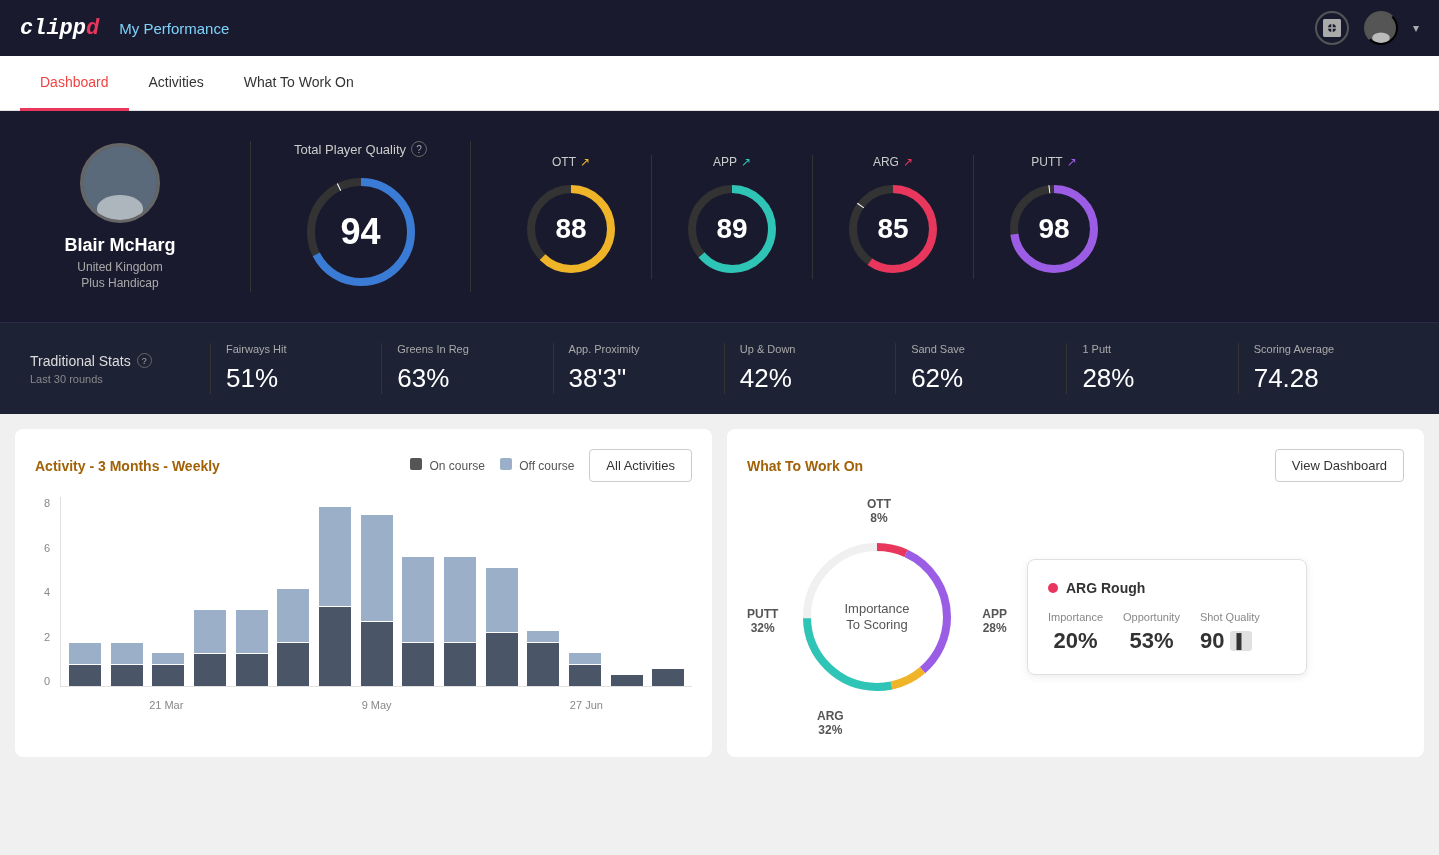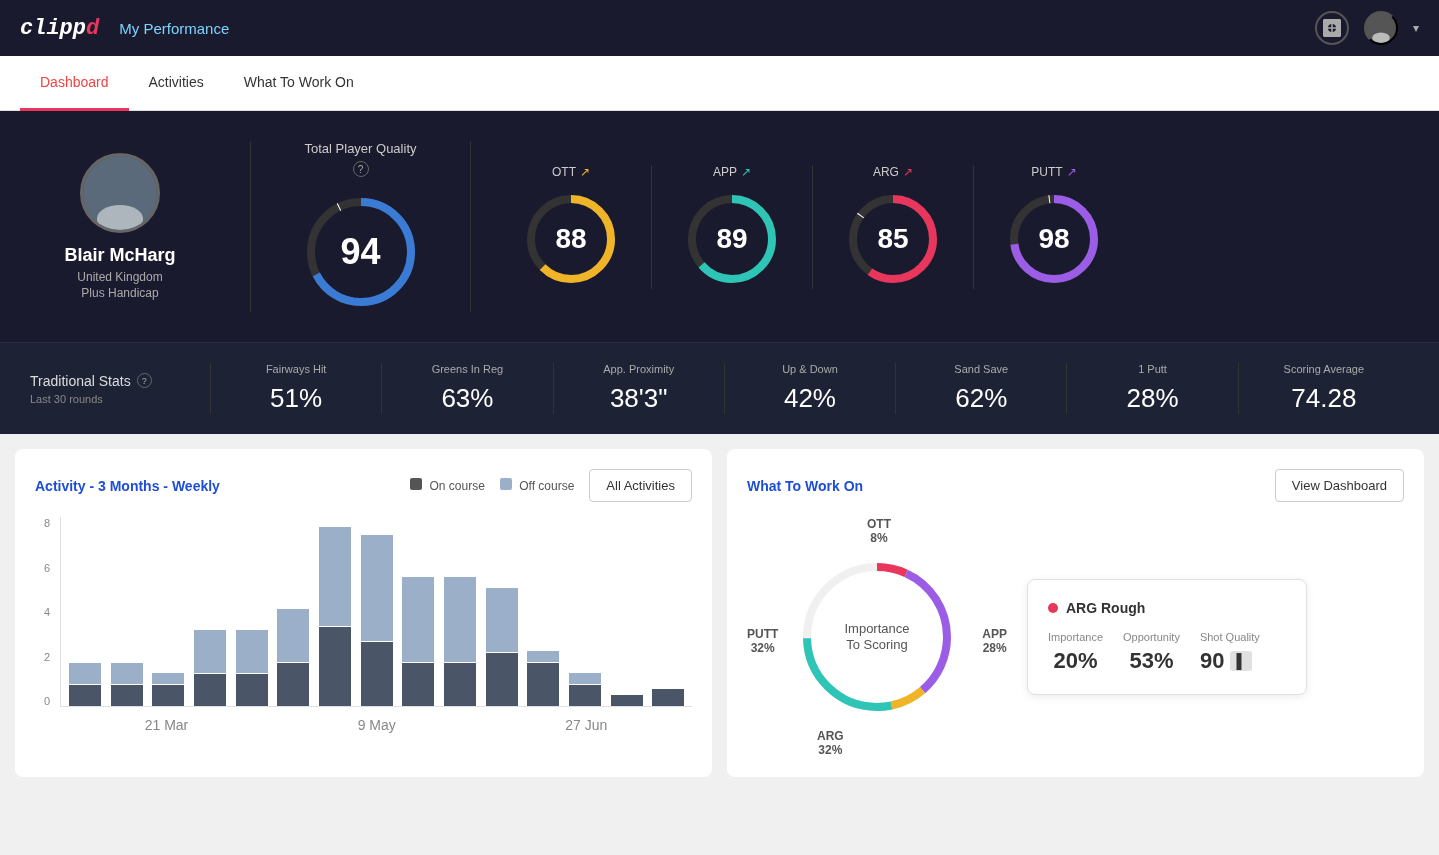--- a/index.html
+++ b/index.html
@@ -49,69 +49,69 @@
     }
     .player-info { min-width: 180px; display: flex; flex-direction: column; align-items: center; text-align: center; }
     .player-avatar { width: 80px; height: 80px; border-radius: 50%; background: #555; border: 3px solid #666; overflow: hidden; margin-bottom: 12px; }
     .player-avatar svg { width: 100%; height: 100%; }
     .player-name { font-size: 18px; font-weight: bold; margin-bottom: 4px; }
     .player-country { font-size: 12px; color: #aaa; margin-bottom: 2px; }
     .player-handicap { font-size: 12px; color: #aaa; }
 
     .scores-section { display: flex; align-items: center; gap: 0; flex: 1; border-left: 1px solid #333; padding-left: 40px; }
     .total-quality { display: flex; flex-direction: column; align-items: center; min-width: 180px; padding-right: 40px; border-right: 1px solid #333; }
-    .tq-label { font-size: 13px; color: #ccc; margin-bottom: 15px; display: flex; align-items: center; gap: 5px; flex-direction: column; }
+    .tq-label { font-size: 13px; color: #ccc; margin-bottom: 15px; display: flex; align-items: center; gap: 5px; }
     .tq-circle { position: relative; width: 120px; height: 120px; }
     .score-cards { display: flex; gap: 0; flex: 1; padding-left: 20px; }
     .score-card { display: flex; flex-direction: column; align-items: center; padding: 0 30px; border-right: 1px solid #333; }
     .score-card:last-child { border-right: none; }
     .score-label { font-size: 12px; color: #ccc; margin-bottom: 10px; display: flex; align-items: center; gap: 4px; }
     .score-circle { position: relative; width: 100px; height: 100px; }
 
     
     .stats-row {
       background: #1e2235;
       padding: 20px 30px;
       display: flex;
       align-items: center;
       gap: 0;
       border-top: 1px solid #2a2a4a;
     }
     .stats-label { min-width: 180px; }
     .stats-label-title { font-size: 14px; color: #ddd; font-weight: 400; display: flex; align-items: center; gap: 6px; }
     .stats-label-sub { font-size: 11px; color: #888; margin-top: 4px; }
-    .stat-item { flex: 1; text-align: center; border-left: 1px solid #333; padding: 0 15px; }
+    .stat-item { flex: 1; text-align: left; border-left: 1px solid #333; padding: 0 15px; }
     .stat-name { font-size: 11px; color: #aaa; margin-bottom: 8px; }
     .stat-value { font-size: 26px; font-weight: 300; color: #fff; }
 
     
     .bottom-panels {
       display: flex;
       gap: 15px;
       padding: 15px;
       background: #f0f0f0;
     }
     .panel {
       background: #fff;
       border-radius: 8px;
       padding: 20px;
       flex: 1;
       min-height: 320px;
     }
     .panel-header { display: flex; justify-content: space-between; align-items: center; margin-bottom: 15px; }
-    .panel-title { font-size: 14px; font-weight: 600; color: #1d4ed8; }
+    .panel-title { font-size: 14px; font-weight: 600; color: #a16207; }
     .legend { display: flex; gap: 15px; align-items: center; font-size: 12px; color: #555; }
     .legend-dot { width: 12px; height: 12px; border-radius: 2px; display: inline-block; margin-right: 4px; }
     .btn-outline { border: 1px solid #ccc; background: #fff; padding: 8px 16px; border-radius: 4px; font-size: 13px; cursor: pointer; color: #333; }
 
     
     .chart-area { position: relative; height: 220px; }
     .chart-labels-y { position: absolute; left: 0; top: 0; bottom: 30px; width: 20px; display: flex; flex-direction: column; justify-content: space-between; align-items: flex-end; font-size: 11px; color: #888; padding-right: 5px; }
     .chart-bars { position: absolute; left: 25px; right: 0; top: 0; bottom: 30px; display: flex; align-items: flex-end; gap: 4px; border-left: 1px solid #e0e0e0; border-bottom: 1px solid #e0e0e0; padding: 10px 5px 0 5px; }
-    .chart-x-labels { position: absolute; left: 25px; right: 0; bottom: 0; height: 25px; display: flex; justify-content: space-around; align-items: center; font-size: 14px; color: #888; }
+    .chart-x-labels { position: absolute; left: 25px; right: 0; bottom: 0; height: 25px; display: flex; justify-content: space-around; align-items: center; font-size: 11px; color: #888; }
 
     
     .what-panel { flex: 1; }
     .donut-area { display: flex; align-items: center; gap: 20px; }
 
     
     .info-card { background: #fff; border: 1px solid #e0e0e0; border-radius: 8px; padding: 20px; box-shadow: 0 2px 8px rgba(0,0,0,0.08); min-width: 280px; }
     .info-card-header { display: flex; align-items: center; gap: 8px; margin-bottom: 15px; font-weight: 600; color: #333; font-size: 14px; }
     .info-dot { width: 10px; height: 10px; border-radius: 50%; }
     .info-metrics { display: flex; gap: 20px; }

